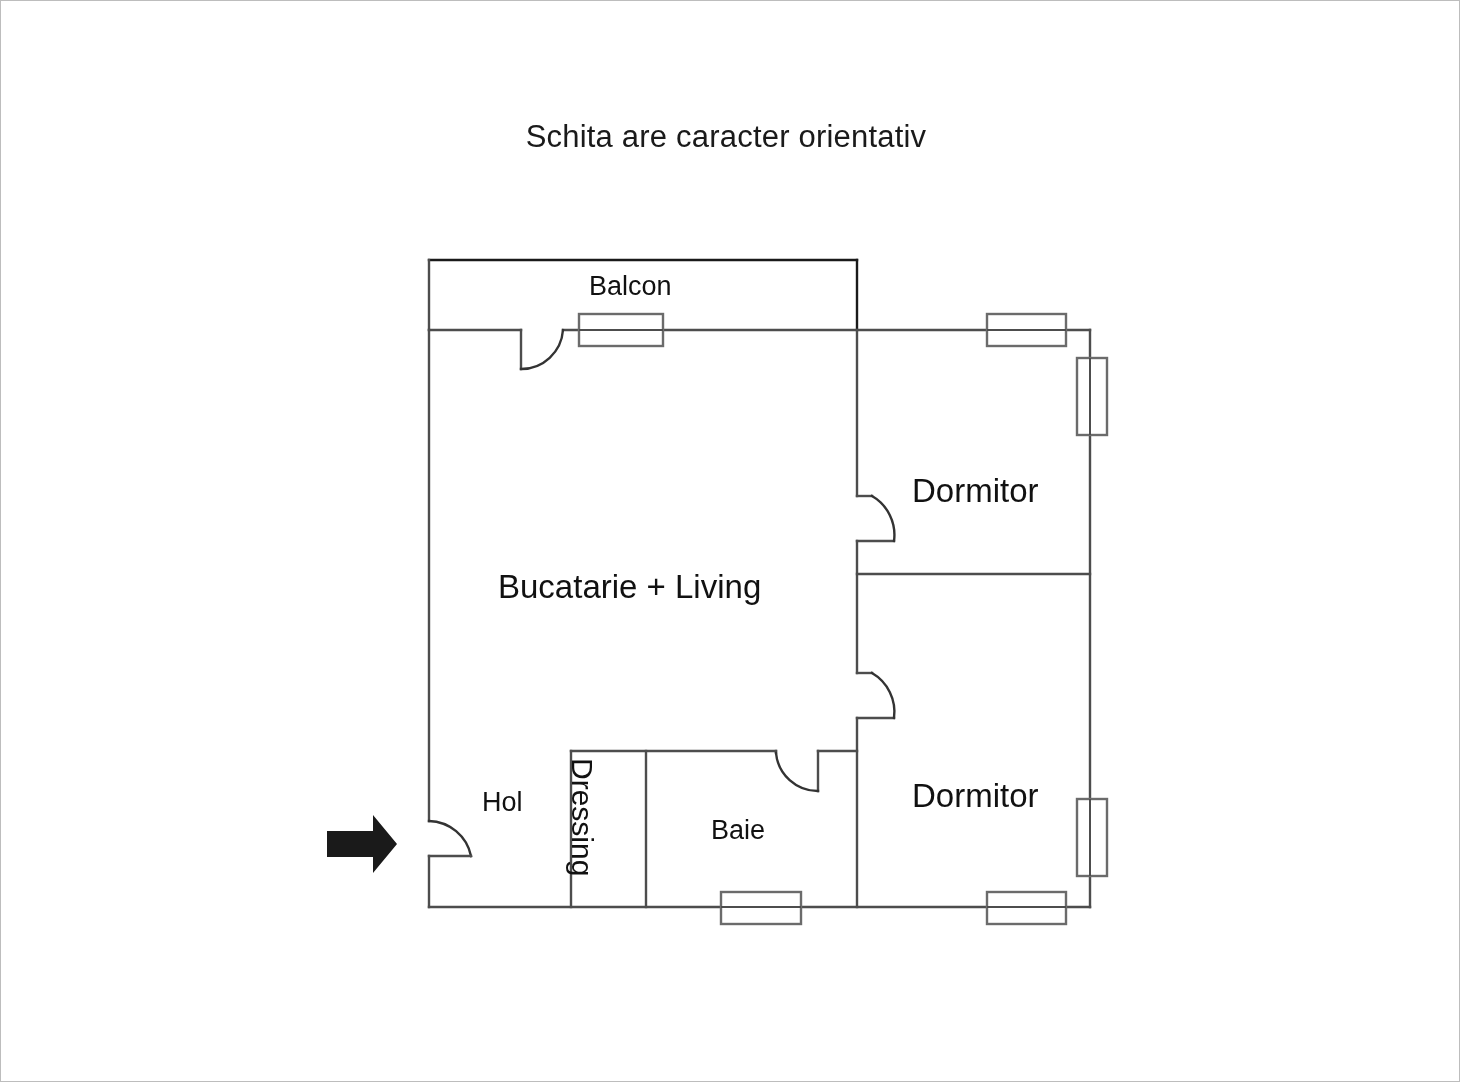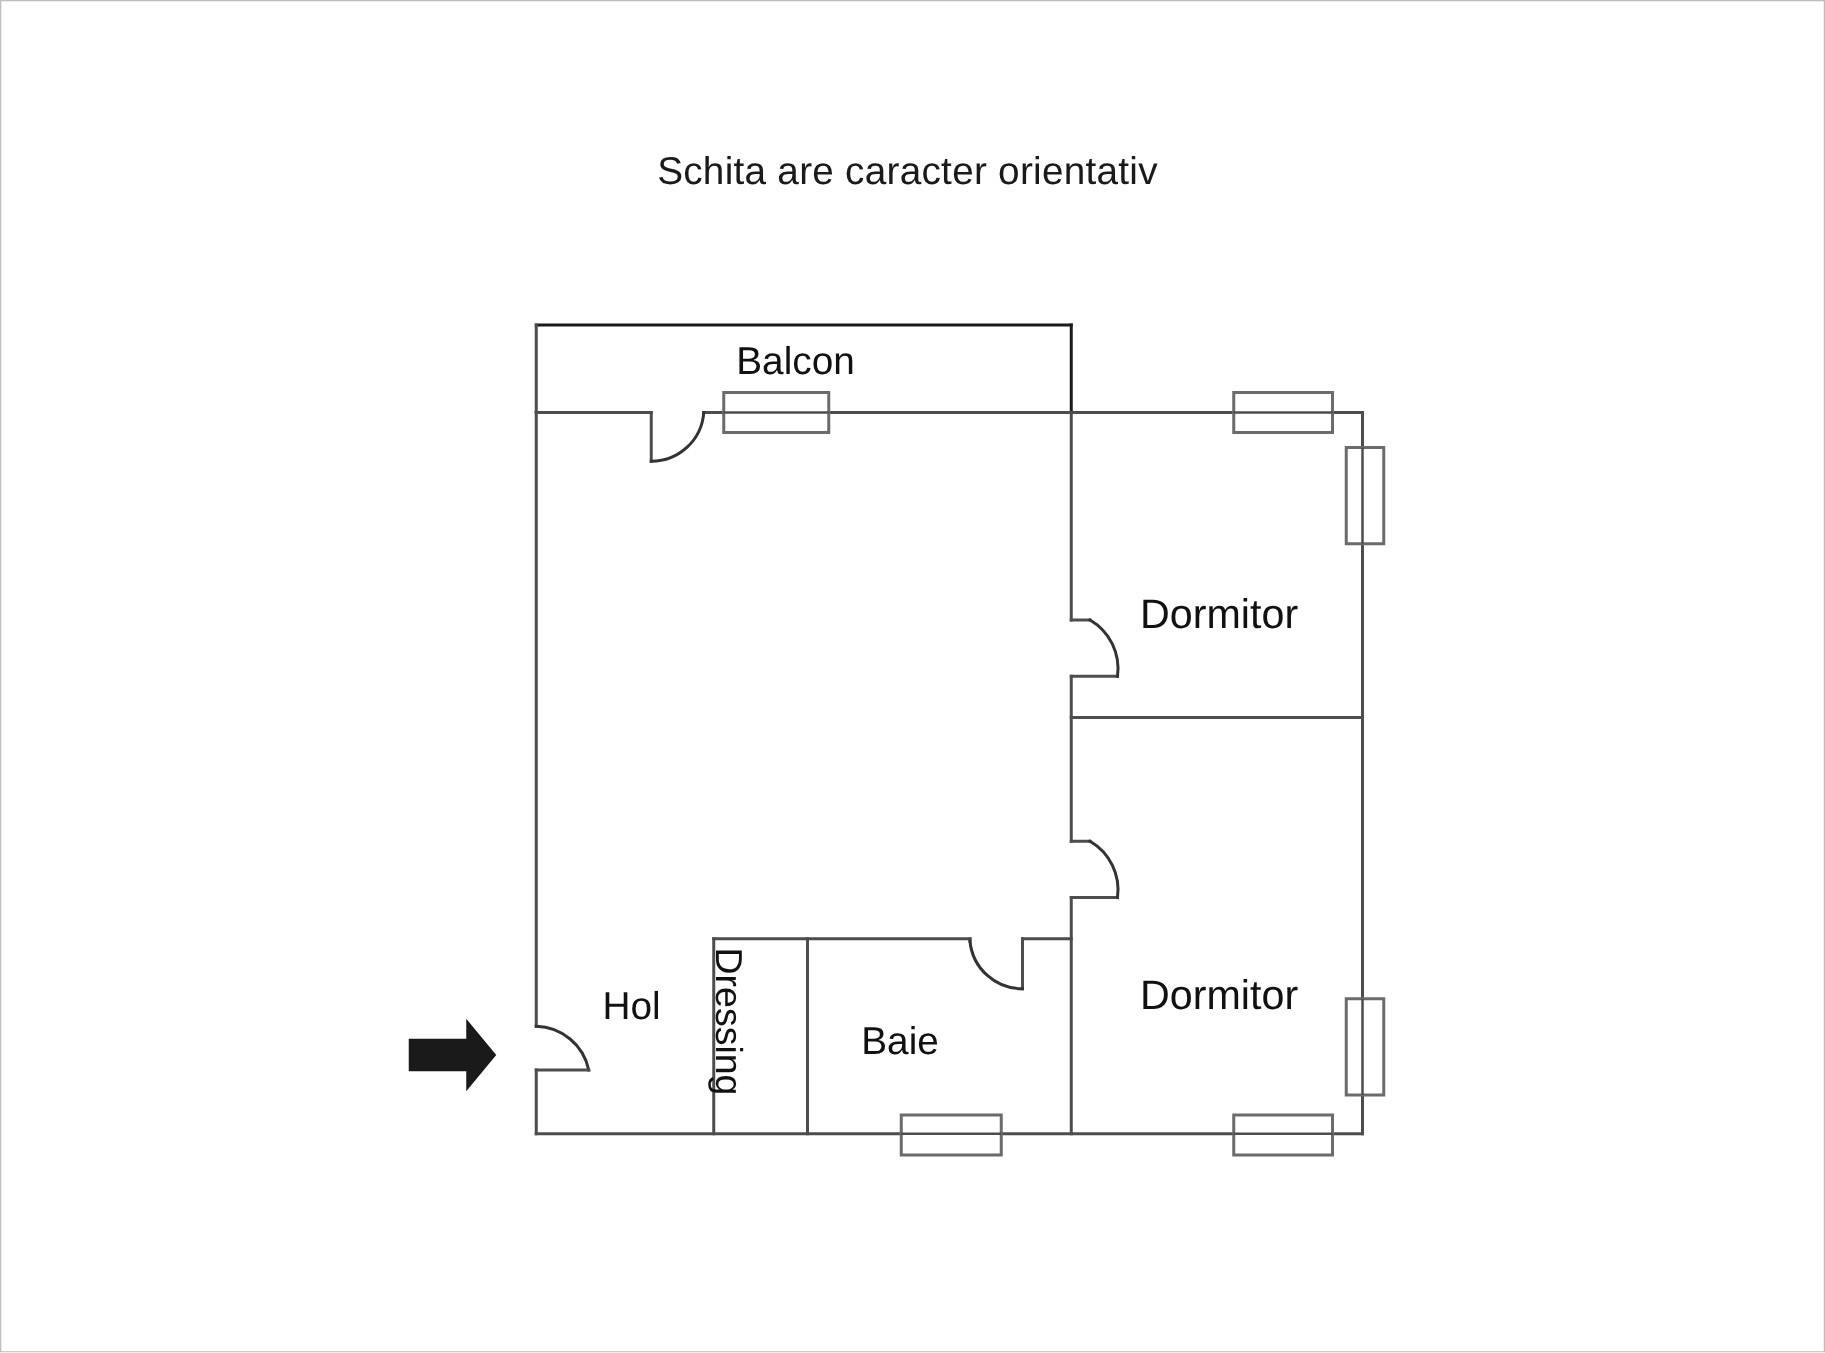--- a/index.html
+++ b/index.html
@@ -33,35 +33,35 @@
     top: 118px;
     width: 1460px;
     text-align: center;
     font-size: 31px;
     color: #1a1a1a;
     letter-spacing: 0.2px;
     transform: translateX(-5px);
   }
   .room-label {
     position: absolute;
-    font-size: 31px;
+    font-size: 27px;
     color: #111111;
     white-space: nowrap;
     line-height: 1;
   }
   .room-label.big {
     font-size: 33px;
     margin-top: 42px;
   }
   .label-balcon   { left: 588px;  top: 272px; }
   .label-bucatarie{ left: 497px;  top: 527px; }
   .label-dormitor1{ left: 911px;  top: 431px; }
   .label-dormitor2{ left: 911px;  top: 736px; }
   .label-hol      { left: 481px;  top: 788px; text-align: center; }
-  .label-baie     { left: 688px;  top: 816px; }
+  .label-baie     { left: 710px;  top: 816px; }
   .label-dressing {
     left: 596px;
     top: 757px;
     transform-origin: 0 0;
     transform: rotate(90deg);
     font-size: 30px;
   }
 </style>
 </head>
 <body>
@@ -154,20 +154,21 @@
     </g>
 
     <g>
       <path fill="#1a1a1a" stroke="none" d="M 326 830 L 372 830 L 372 814 L 396 843 L 372 872 L 372 856 L 326 856 Z"></path>
     </g>
 
   </svg>
 
   <div class="room-label label-balcon">Balcon</div>
 
+  <div class="room-label big label-bucatarie">Bucatarie + Living</div>
 
   <div class="room-label big label-dormitor1">Dormitor</div>
 
   <div class="room-label big label-dormitor2">Dormitor</div>
 
   <div class="room-label label-hol">Hol</div>
 
   <div class="room-label label-dressing">Dressing</div>
 
   <div class="room-label label-baie">Baie</div>

